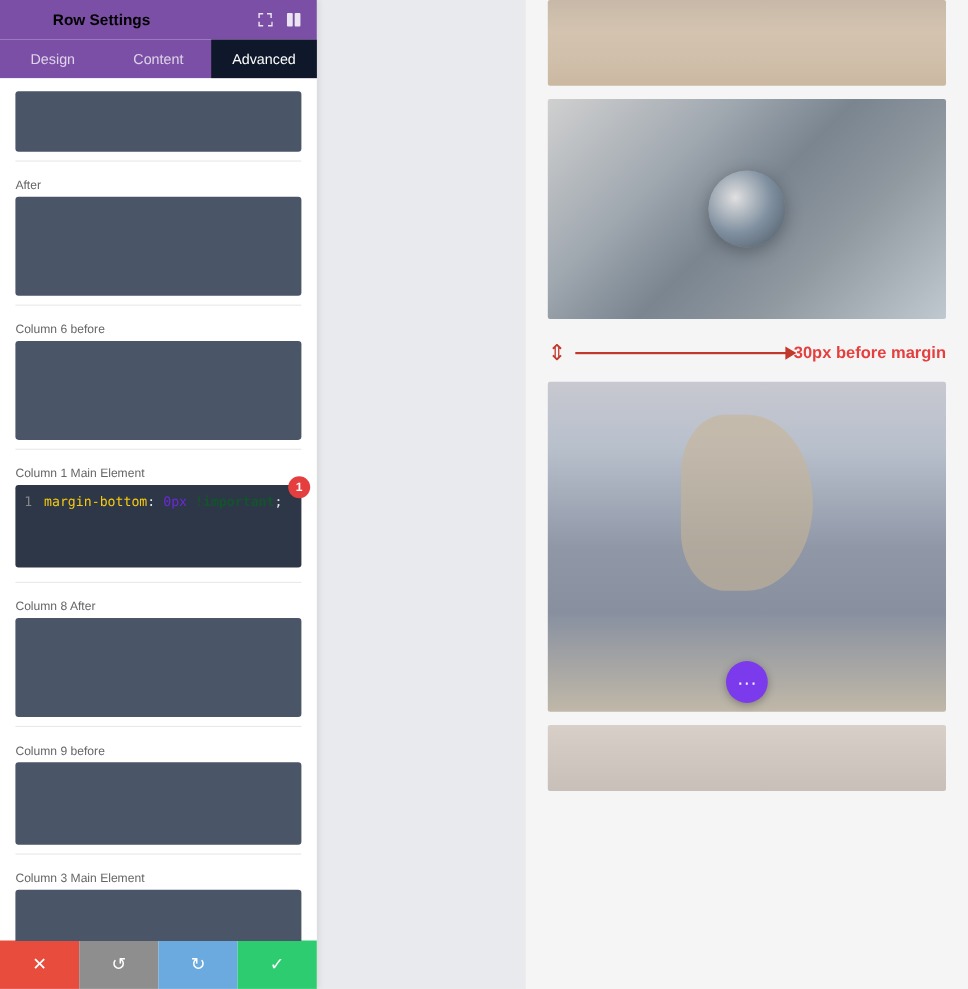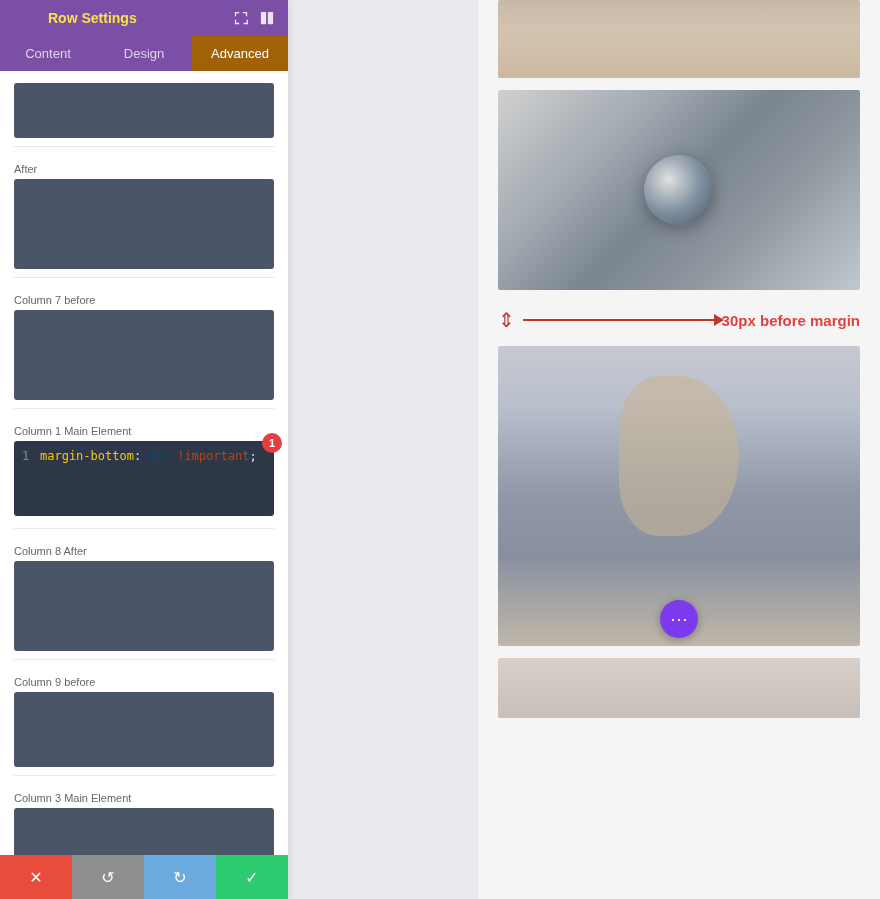--- a/index.html
+++ b/index.html
@@ -33,21 +33,21 @@
       height: 36px;
       display: flex;
       align-items: center;
       justify-content: space-between;
       flex-shrink: 0;
     }
 
     .panel-title {
       font-size: 14px;
       font-weight: 600;
-      color: #fde047;
+      color: #000000;
       padding-left: 36px;
     }
 
     .header-icons {
       display: flex;
       gap: 8px;
       align-items: center;
     }
 
     .header-icon {
@@ -77,21 +77,21 @@
       flex: 1;
       text-align: center;
       padding: 10px 0;
       font-size: 13px;
       color: rgba(255,255,255,0.75);
       cursor: pointer;
       font-weight: 500;
     }
 
     .tab.active {
-      background: #a16207;
+      background: #0f172a;
       color: #fff;
     }
 
     
     .panel-content {
       flex: 1;
       overflow-y: auto;
       padding: 12px 14px;
       display: flex;
       flex-direction: column;
@@ -171,22 +171,22 @@
       padding: 8px 8px 8px 26px;
       font-family: monospace;
       font-size: 12px;
       resize: none;
       outline: none;
       min-height: 75px;
       color: #e2e8f0;
     }
 
     .css-prop { color: #f6c90e; }
-    .css-val-num { color: #0c4a6e; }
-    .css-important { color: #c2410c; }
+    .css-val-num { color: #6d28d9; }
+    .css-important { color: #14532d; font-weight: bold; }
 
     .badge-1 {
       position: absolute;
       top: -8px;
       right: -8px;
       background: #e53e3e;
       color: #fff;
       border-radius: 50%;
       width: 20px;
       height: 20px;
@@ -368,37 +368,37 @@
       <div class="header-icon">
         <svg viewBox="0 0 16 16">
           <rect x="1" y="1" width="6" height="14" rx="1"></rect>
           <rect x="9" y="1" width="6" height="14" rx="1"></rect>
         </svg>
       </div>
     </div>
   </div>
 
   <div class="tabs">
+    <div class="tab">Design</div>
     <div class="tab">Content</div>
-    <div class="tab">Design</div>
     <div class="tab active">Advanced</div>
   </div>
 
   <div class="panel-content">
 
     <textarea class="code-textarea short" style=""></textarea>
 
     <hr class="section-divider">
 
     <div class="field-label">After</div>
     <textarea class="code-textarea tall" style=""></textarea>
 
     <hr class="section-divider">
 
-    <div class="field-label">Column 7 before</div>
+    <div class="field-label">Column 6 before</div>
     <textarea class="code-textarea tall" style=""></textarea>
 
     <hr class="section-divider">
 
     <div class="field-label">Column 1 Main Element</div>
     <div class="code-container">
       <div class="code-area-wrapper">
         <div class="code-line-number">1</div>
         <textarea class="code-textarea-css" style="min-height: 75px;"></textarea>
         <div style="position:absolute;top:8px;left:26px;font-family:monospace;font-size:12px;pointer-events:none;z-index:3;">

